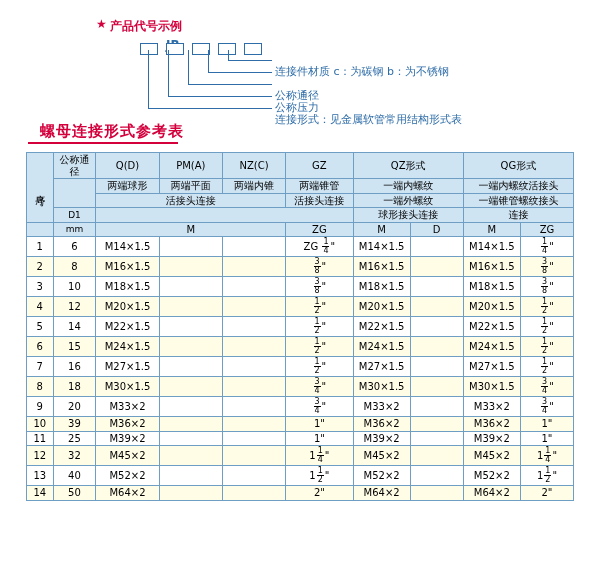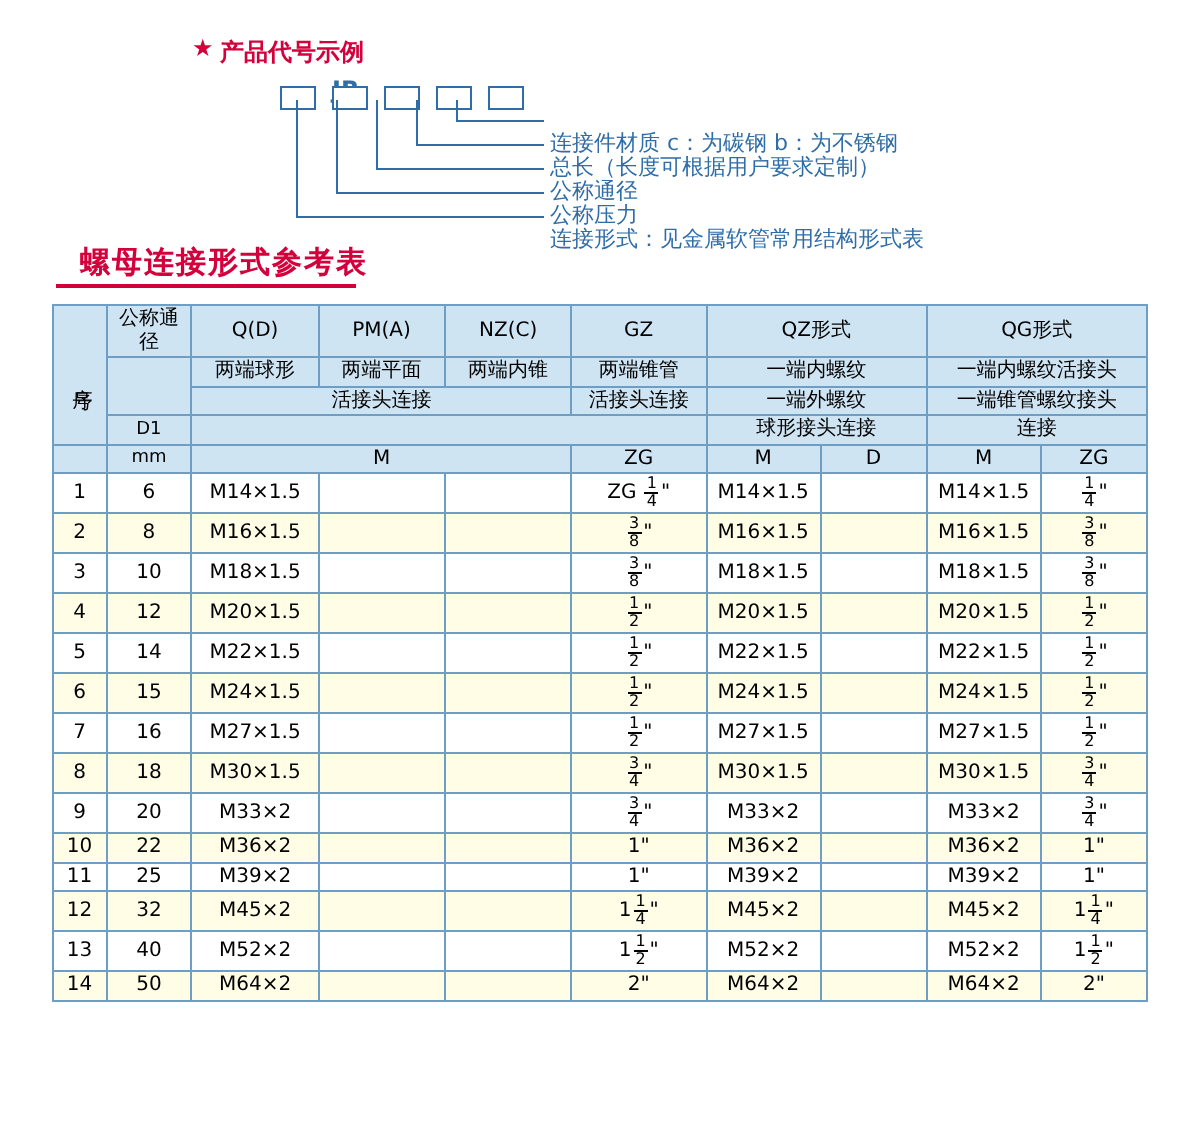--- a/index.html
+++ b/index.html
@@ -124,21 +124,20 @@
   <div class="lead v" style="left:208px;top:50px;height:22px;"></div>
   <div class="lead v" style="left:228px;top:50px;height:10px;"></div>
 
   <div class="lead h" style="left:228px;top:60px;width:44px;"></div>
   <div class="lead h" style="left:208px;top:72px;width:64px;"></div>
   <div class="lead h" style="left:188px;top:84px;width:84px;"></div>
   <div class="lead h" style="left:168px;top:96px;width:104px;"></div>
   <div class="lead h" style="left:148px;top:108px;width:124px;"></div>
 
   <span class="legend" style="left:275px;top:54px;">连接件材质  c：为碳钢  b：为不锈钢</span>
-  <span class="legend" style="left:275px;top:66px;">总长（长度可根据用户要求定制）</span>
   <span class="legend" style="left:275px;top:78px;">公称通径</span>
   <span class="legend" style="left:275px;top:90px;font-family:Liberation Mono, monospace;">公称压力</span>
   <span class="legend" style="left:275px;top:102px;">连接形式：见金属软管常用结构形式表</span>
 </div>
 
 <div class="sec-title">螺母连接形式参考表</div>
 <div class="sec-underline"></div>
 
 <table class="main">
   <colgroup>
@@ -300,21 +299,21 @@
         <td></td>
         <td></td>
         <td><span class="frac"><span class="n">3</span><span class="d">4</span></span>"</td>
         <td>M33×2</td>
         <td></td>
         <td>M33×2</td>
         <td><span class="frac"><span class="n">3</span><span class="d">4</span></span>"</td>
       </tr>
       <tr class="even">
         <td>10</td>
-        <td>22</td>
+        <td>39</td>
         <td>M36×2</td>
         <td></td>
         <td></td>
         <td>1"</td>
         <td>M36×2</td>
         <td></td>
         <td>M36×2</td>
         <td>1"</td>
       </tr>
       <tr class="odd">

